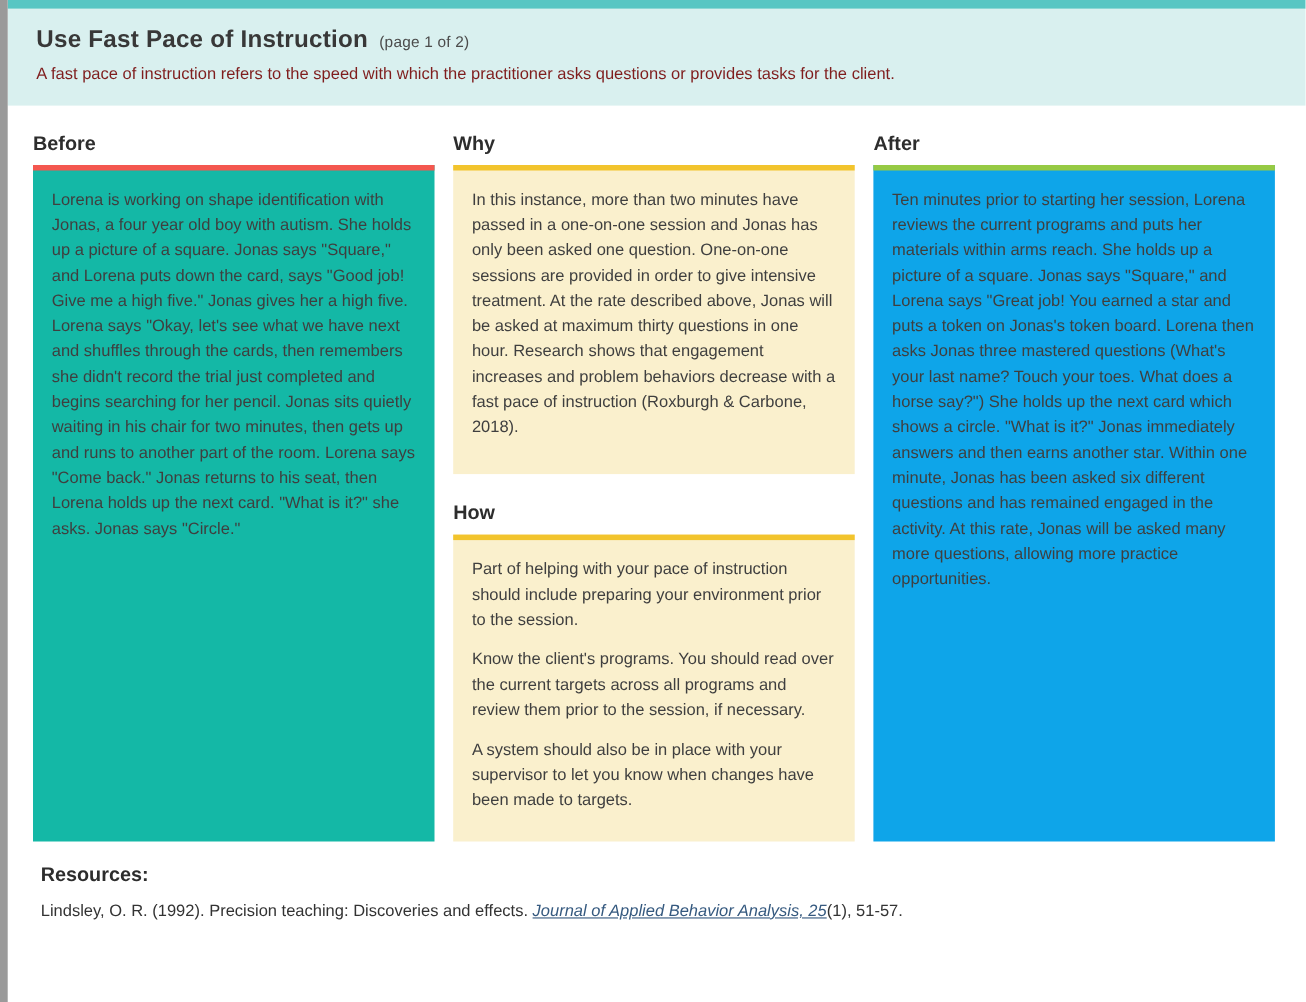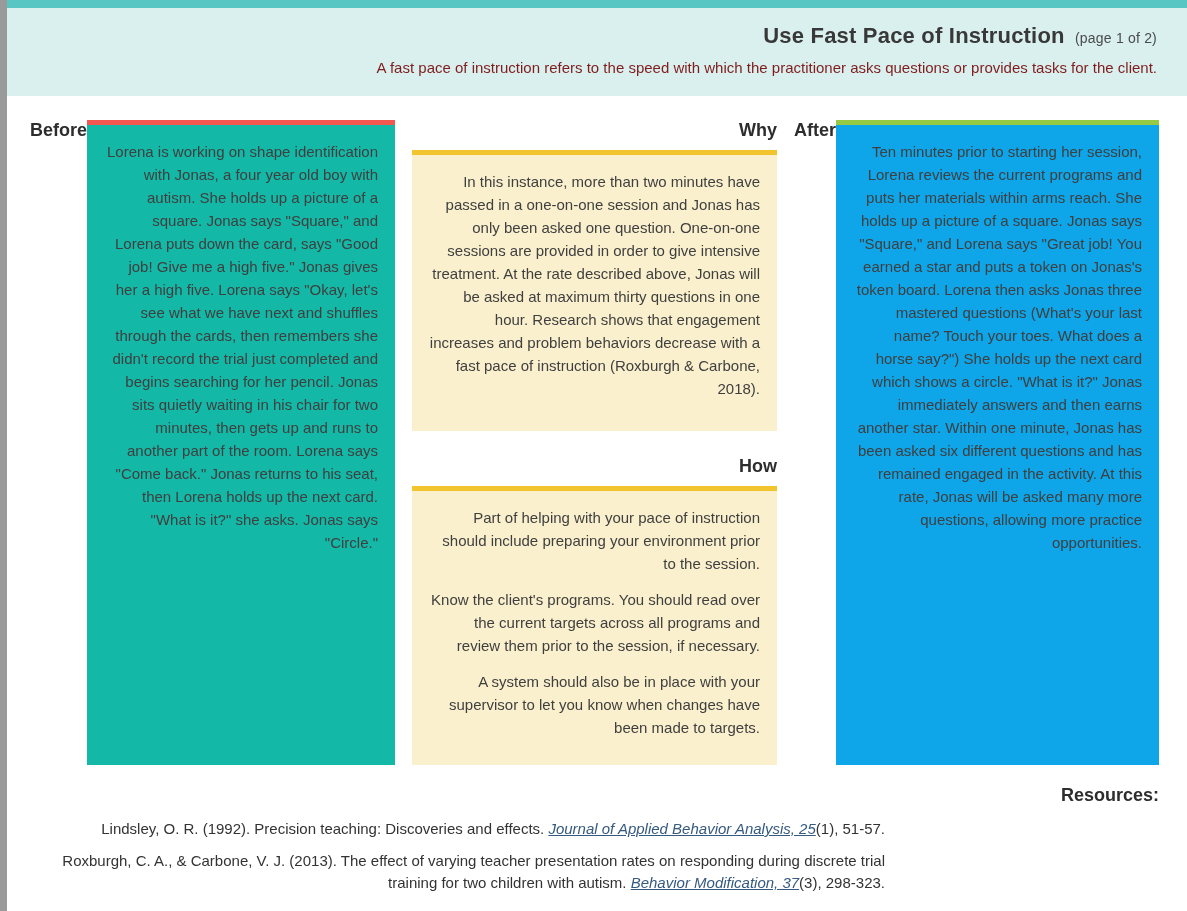--- a/index.html
+++ b/index.html
@@ -5,31 +5,31 @@
   * { box-sizing: border-box; }
   html, body { margin: 0; padding: 0; }
   body {
     width: 1187px; height: 911px;
     background: #ffffff;
     font-family: "Liberation Sans", "DejaVu Sans", sans-serif;
     overflow: hidden;
   }
   .page { position: relative; width: 1187px; height: 911px; background: #fff; }
   .left-strip { position: absolute; left: 0; top: 0; width: 7px; height: 100%; background: #9a9a9a; }
-  .main-area { margin-left: 7px; text-align: right; }
+  .main-area { margin-left: 7px; }
 
   .top-bar { height: 8px; background: #58c6c3; }
 
   .header { background: #d9f0ef; padding: 15px 30px 20px 26px; }
   .header h1 { margin: 0 0 10px 0; font-size: 22px; color: #383838; letter-spacing: 0.2px; }
   .page-ind { font-size: 14px; font-weight: 400; color: #4b4b4b; margin-left: 4px; }
   .subtitle { margin: 0; font-size: 15px; color: #7f1d1d; }
 
   .columns { display: flex; gap: 17px; margin: 24px 28px 0 23px; height: 645px; }
-  .col { flex: 1 1 0; display: flex; flex-direction: row; min-width: 0; }
+  .col { flex: 1 1 0; display: flex; flex-direction: column; min-width: 0; }
   .col h2, .sub h2 { margin: 0 0 9px 0; font-size: 18px; color: #2d2d2d; }
   .card {
     border-top: 5px solid #ccc;
     padding: 15px 17px;
     font-size: 15px;
     line-height: 23px;
     color: #3f3f3f;
   }
   .card p { margin: 0; }
   .col > .card { flex: 1; }
@@ -101,17 +101,16 @@
         <div class="card" style="border-top-color: rgb(150, 202, 68); background-color: #0ea5e9;">
           <p>Ten minutes prior to starting her session, Lorena reviews the current programs and puts her materials within arms reach. She holds up a picture of a square. Jonas says "Square," and Lorena says "Great job! You earned a star and puts a token on Jonas's token board. Lorena then asks Jonas three mastered questions (What's your last name? Touch your toes. What does a horse say?") She holds up the next card which shows a circle. "What is it?" Jonas immediately answers and then earns another star. Within one minute, Jonas has been asked six different questions and has remained engaged in the activity. At this rate, Jonas will be asked many more questions, allowing more practice opportunities.</p>
         </div>
       </section>
 
     </main>
 
     <section class="resources">
       <h2>Resources:</h2>
       <p class="cite"><span>Lindsley, O. R. (1992). Precision teaching: Discoveries and effects. </span><em>Journal of Applied Behavior Analysis, 25</em><span>(1), 51-57.</span></p>
-      <p class="cite"><span>Roxburgh, C. A., &amp; Carbone, V. J. (2013). The effect of varying teacher presentation rates on responding during discrete trial training for two children with autism. </span><em>Behavior Modification, 37</em><span>(3), 298-323.</span></p>
     </section>
 
   </div>
 </div>
 
 </body></html>

